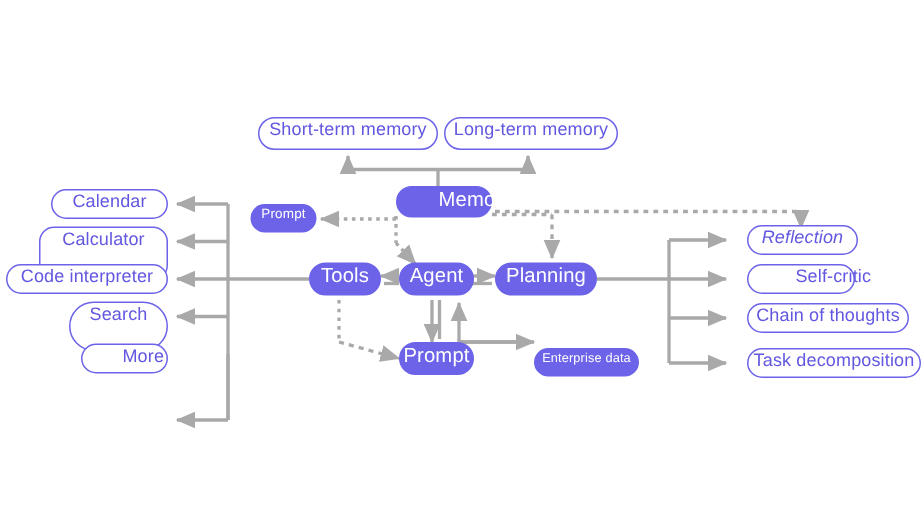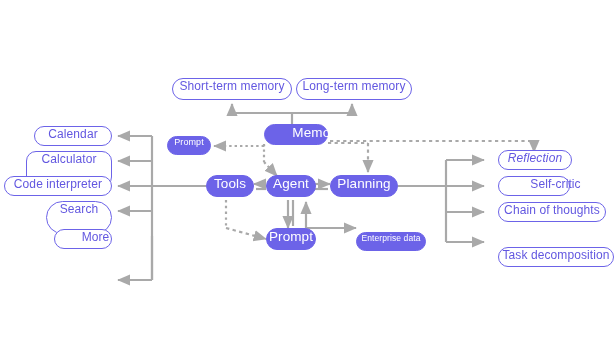--- a/index.html
+++ b/index.html
@@ -156,17 +156,17 @@
 
   <div class="node outline mid" style="left:498px;top:150px;width:74px;height:20px;font-style:italic;">
     <span>Reflection</span>
   </div>
   <div class="node outline mid" style="left:498px;top:176px;width:72px;height:20px;padding-left:43px;">
     <span>Self-critic</span>
   </div>
   <div class="node outline mid" style="left:498px;top:202px;width:108px;height:20px;">
     <span>Chain of thoughts</span>
   </div>
-  <div class="node outline mid" style="left:498px;top:247px;width:116px;height:20px;">
+  <div class="node outline mid" style="left:498px;top:232px;width:116px;height:20px;">
     <span>Task decomposition</span>
   </div>
 
 </div>
 
 </body></html>

